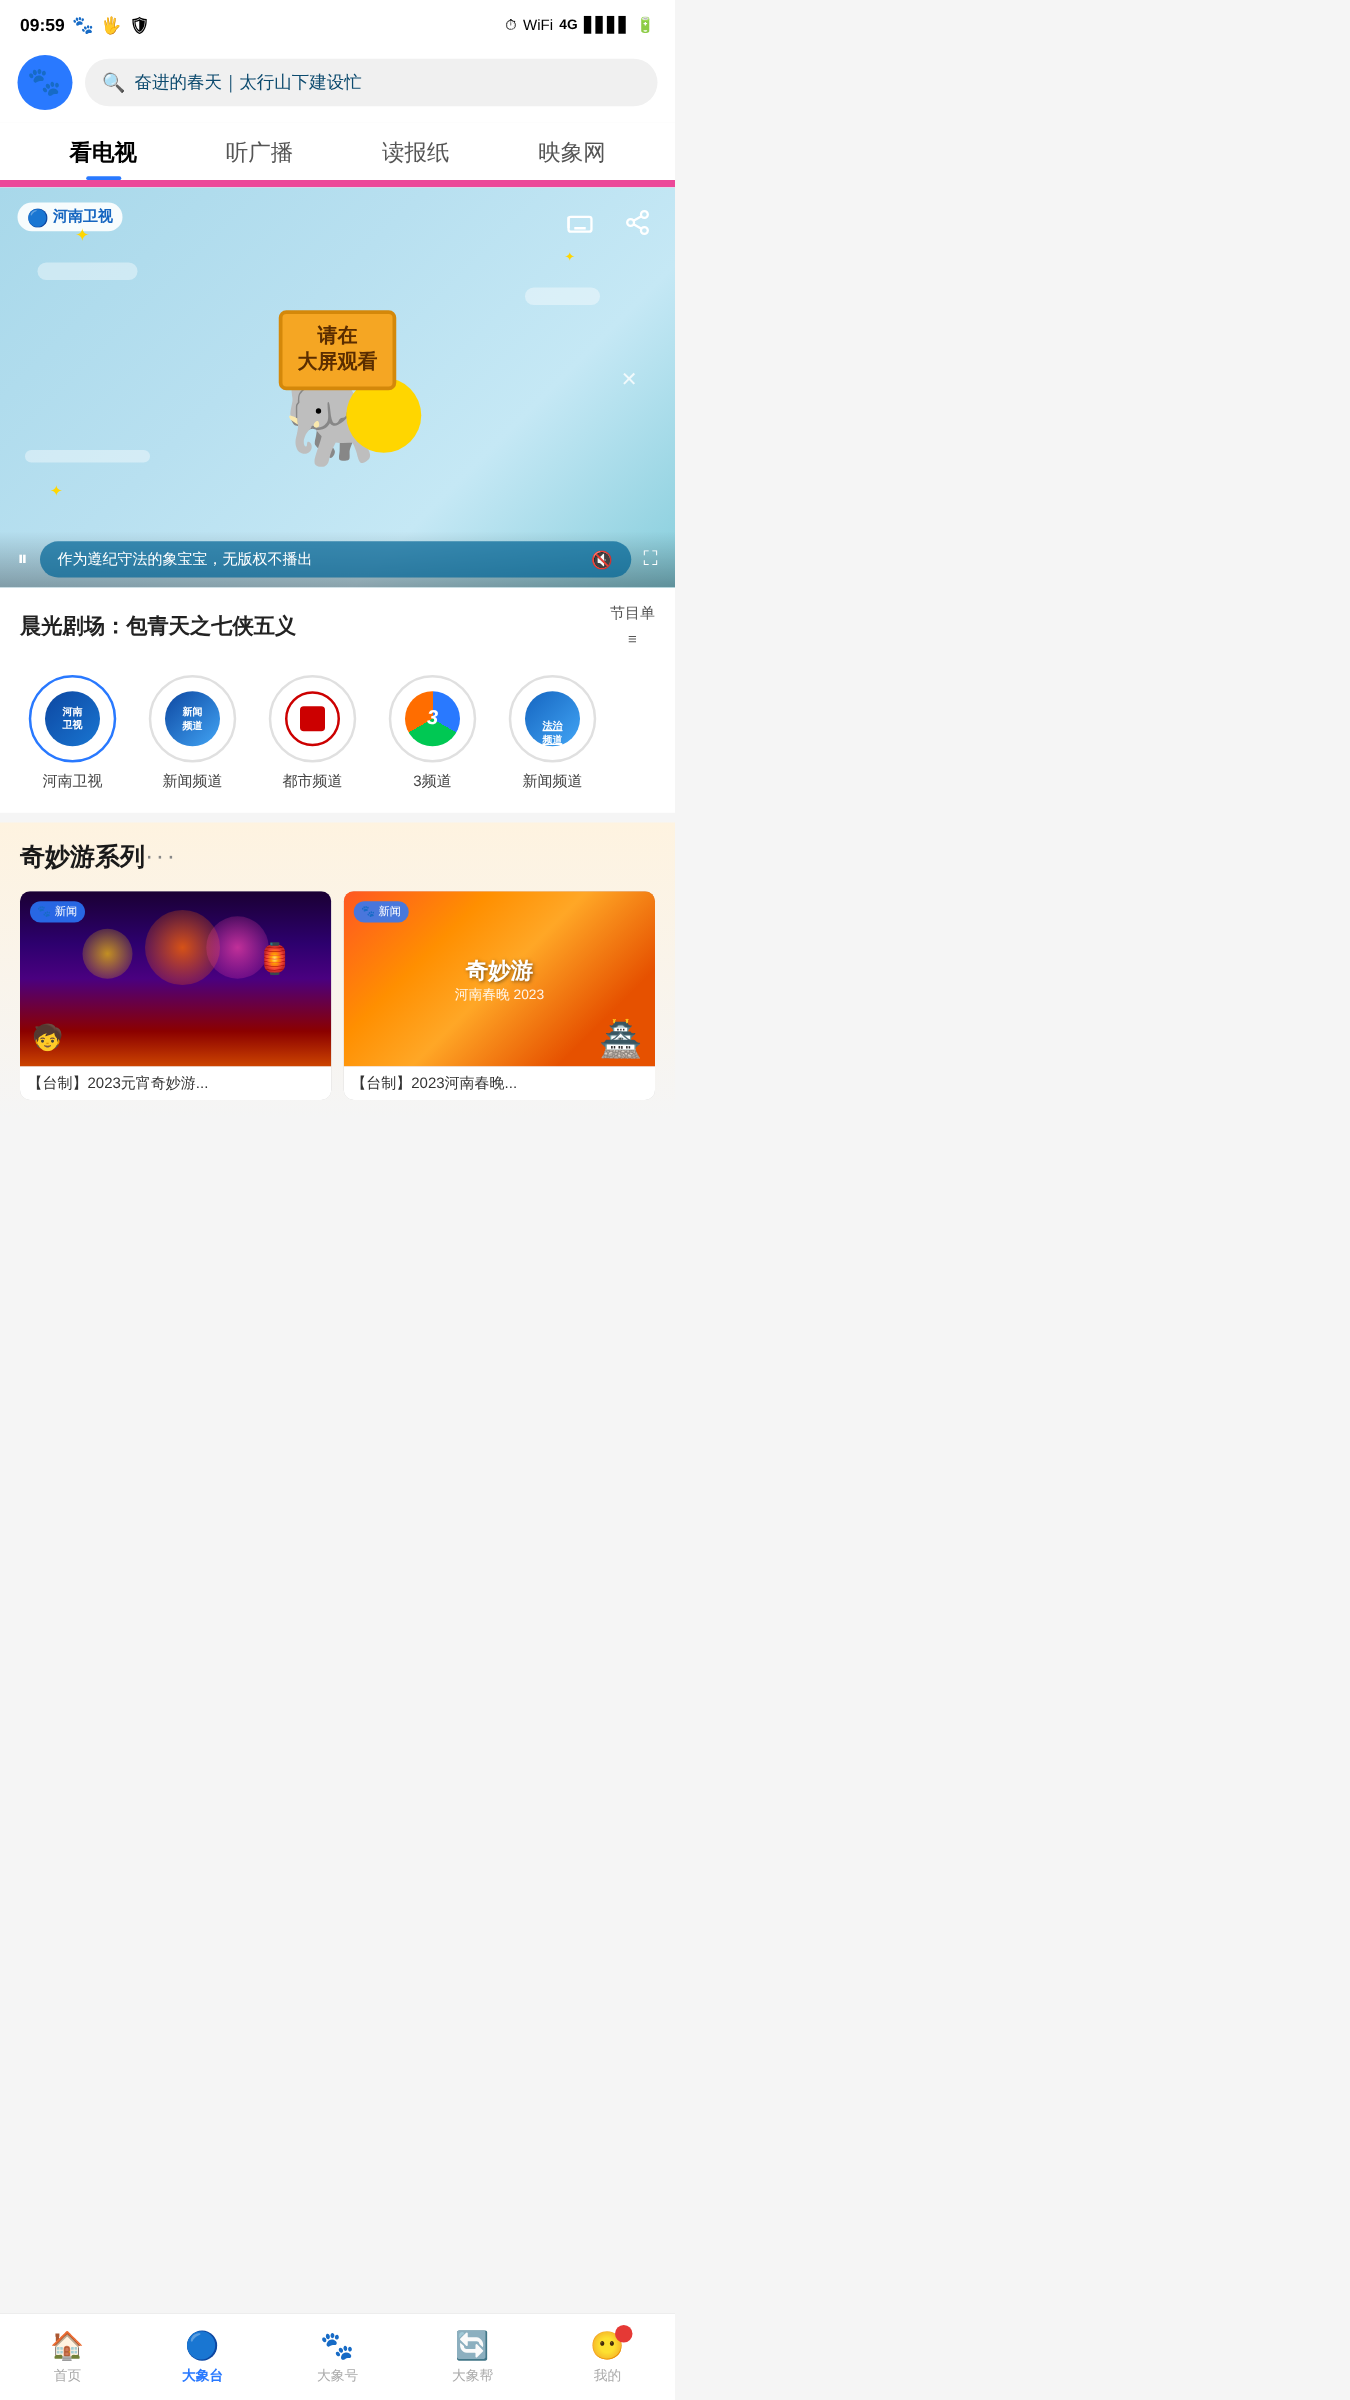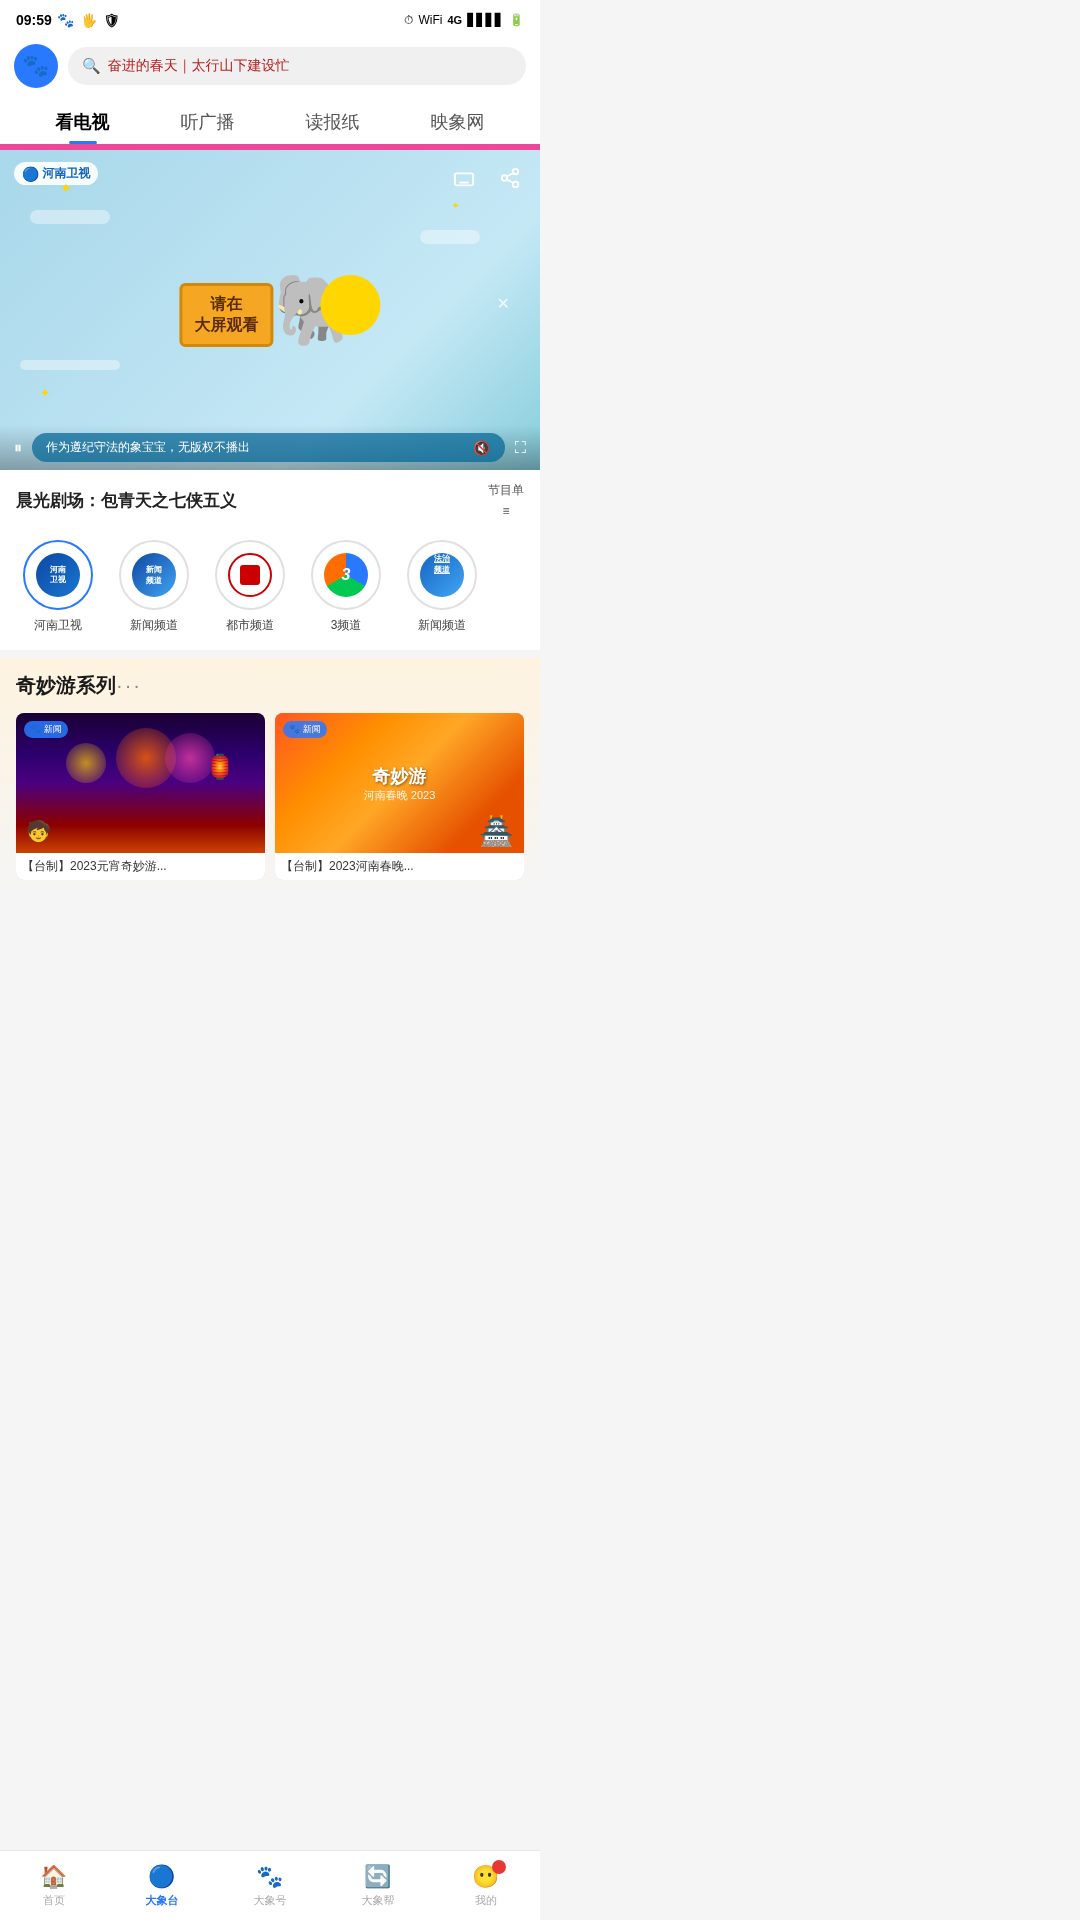--- a/index.html
+++ b/index.html
@@ -63,21 +63,21 @@
       flex: 1;
       background: #f0f0f0;
       border-radius: 20px;
       height: 38px;
       display: flex;
       align-items: center;
       padding: 0 14px;
       gap: 7px;
     }
     .search-bar .search-icon-inner { color: #999; font-size: 15px; }
-    .search-placeholder { color: #b91c1c; font-size: 14px; }
+    .search-placeholder { color: #0c4a6e; font-size: 14px; }
 
     
     .nav-tabs {
       background: #fff;
       display: flex;
       padding: 0 20px;
       border-bottom: 6px solid #ec4899;
     }
     .nav-tab {
       flex: 1;
@@ -152,21 +152,21 @@
       font-size: 18px;
     }
 
     
     .elephant-scene {
       position: absolute;
       top: 50%;
       left: 50%;
       transform: translate(-50%, -50%);
       display: flex;
-      flex-direction: row;
+      flex-direction: column;
       align-items: center;
     }
     .sign-board {
       background: #f5a623;
       border: 3px solid #d4880a;
       border-radius: 6px;
       padding: 8px 12px;
       font-size: 16px;
       font-weight: 700;
       color: #5a2d00;
@@ -476,21 +476,21 @@
       font-size: 18px;
       font-weight: 900;
       color: #fff;
     }
     .fazhi-ch {
       background: linear-gradient(135deg, #1565c0, #42a5f5);
       border-radius: 50%;
       width: 44px;
       height: 44px;
       display: flex;
-      align-items: flex-start;
+      align-items: flex-end;
       justify-content: center;
       color: #fff;
       font-size: 8px;
       font-weight: 700;
       text-align: center;
       text-decoration: underline;
     }
 
     
     .my-badge {

